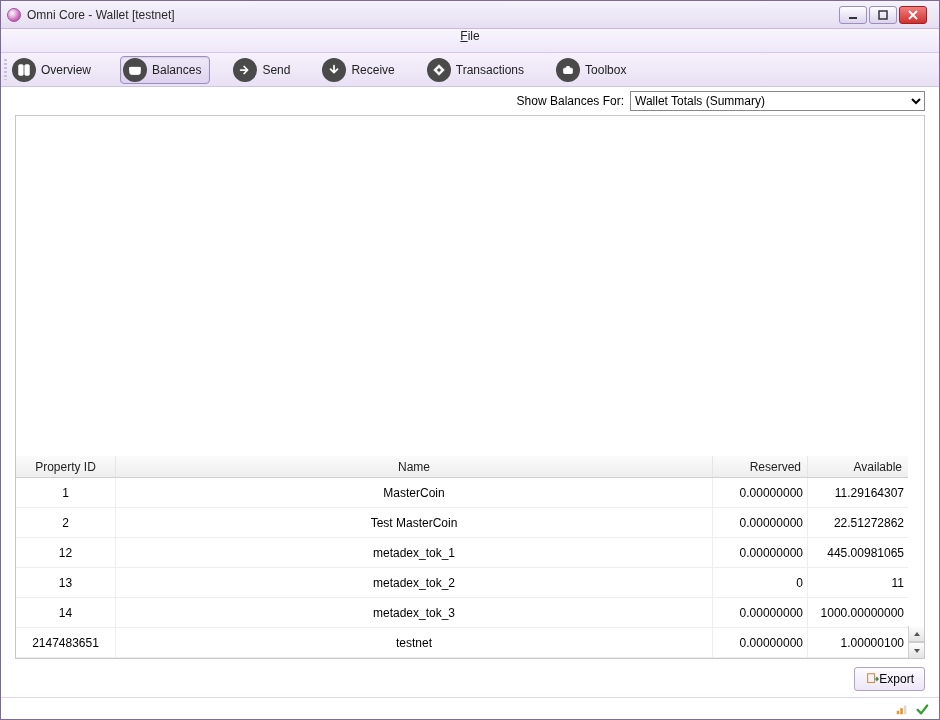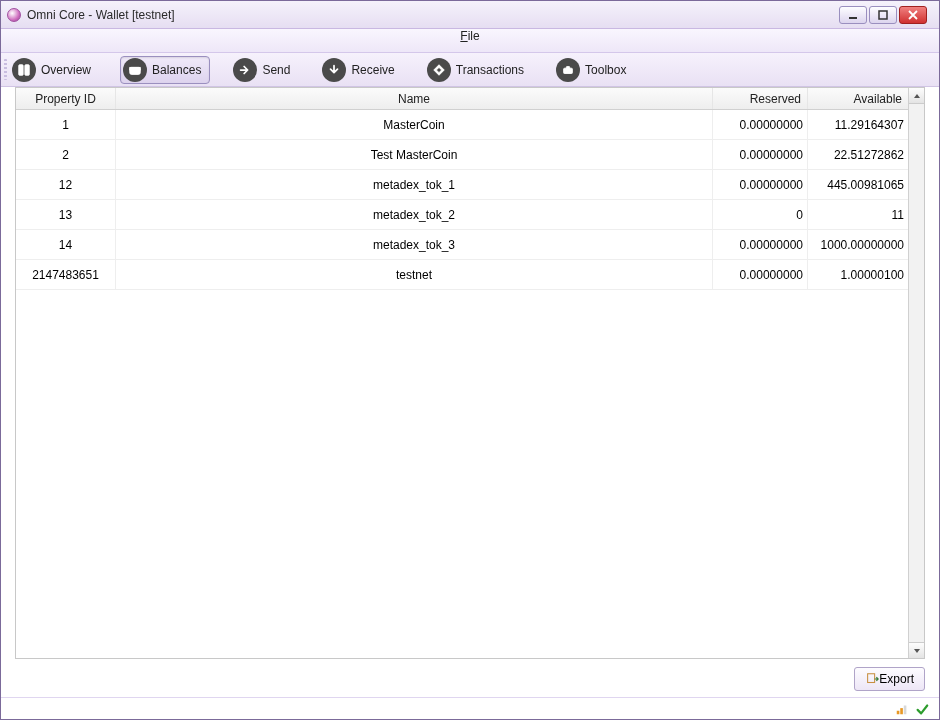--- a/index.html
+++ b/index.html
@@ -155,20 +155,21 @@
 }
 
 
 .tablewrap {
   flex: 1;
   margin: 0 14px 8px 14px;
   display: flex;
   border: 1px solid #c8c8c8;
   position: relative;
   min-height: 0;
+  align-items: flex-end;
 }
 .tableinner {
   flex: 1;
   overflow: hidden;
   display: flex;
   flex-direction: column;
 }
 .thead {
   display: flex;
   height: 22px;
@@ -338,20 +339,26 @@
       <span class="tool-icon">
         <svg viewBox="0 0 16 16">
             <rect x="3" y="6" width="10" height="6" rx="1" fill="#fff"></rect>
             <rect x="6" y="4" width="4" height="3" rx="1" fill="#fff"></rect>
           </svg>
       </span>
       <span>Toolbox</span>
     </div>
   </div>
 
+  <div class="subbar">
+    <label>Show Balances For:</label>
+    <select>
+      <option>Wallet Totals (Summary)</option>
+    </select>
+  </div>
 
   <div class="tablewrap">
     <div class="tableinner">
       <div class="thead">
         <div class="th col-id">Property ID</div>
         <div class="th col-name">Name</div>
         <div class="th col-res">Reserved</div>
         <div class="th col-avail">Available</div>
       </div>
       <div class="tbody" id="tbody">

